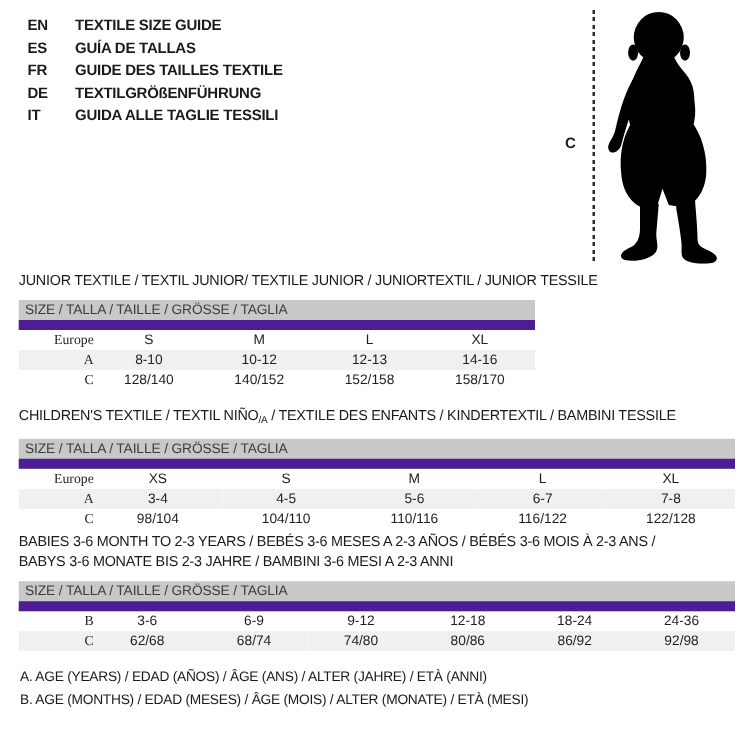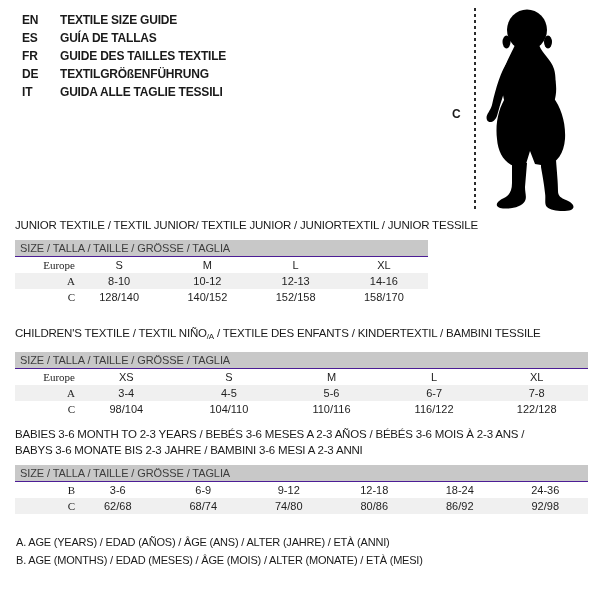--- a/index.html
+++ b/index.html
@@ -17,21 +17,21 @@
     background:repeating-linear-gradient(to bottom,#2b2b2b 0 3px,transparent 3px 6px);
   }
   .c-label{position:absolute;left:452px;top:107px;font-size:12px;font-weight:bold;}
   .baby{position:absolute;left:481px;top:5px;}
   
   .tblock{position:absolute;}
   .ttitle{font-size:11.5px;font-weight:normal;line-height:16px;letter-spacing:-0.2px;margin-bottom:7px;white-space:nowrap;}
   .subx{font-size:8px;vertical-align:-2px;}
   .sizebar{
     background:#c8c8c8;color:#3d3d3d;font-size:11px;height:16px;line-height:16px;
-    padding-left:5px;border-bottom:1px solid #4c1d95;letter-spacing:-0.1px;
+    padding-left:5px;border-bottom:8px solid #4c1d95;letter-spacing:-0.1px;
   }
   table{border-collapse:collapse;table-layout:fixed;width:100%;font-size:11px;color:#1e1e1e;}
   td{height:16px;padding:0;text-align:center;overflow:hidden;white-space:nowrap;}
   td.lbl{text-align:right;padding-left:5px;font-family:Liberation Serif, serif;}
   tr.alt{background:#f0f0f0;}
   
   .legend{position:absolute;left:16px;top:533px;}
   .legend-line{height:18px;line-height:18px;font-size:11px;font-weight:normal;letter-spacing:-0.2px;white-space:nowrap;}
 </style>
 </head>

